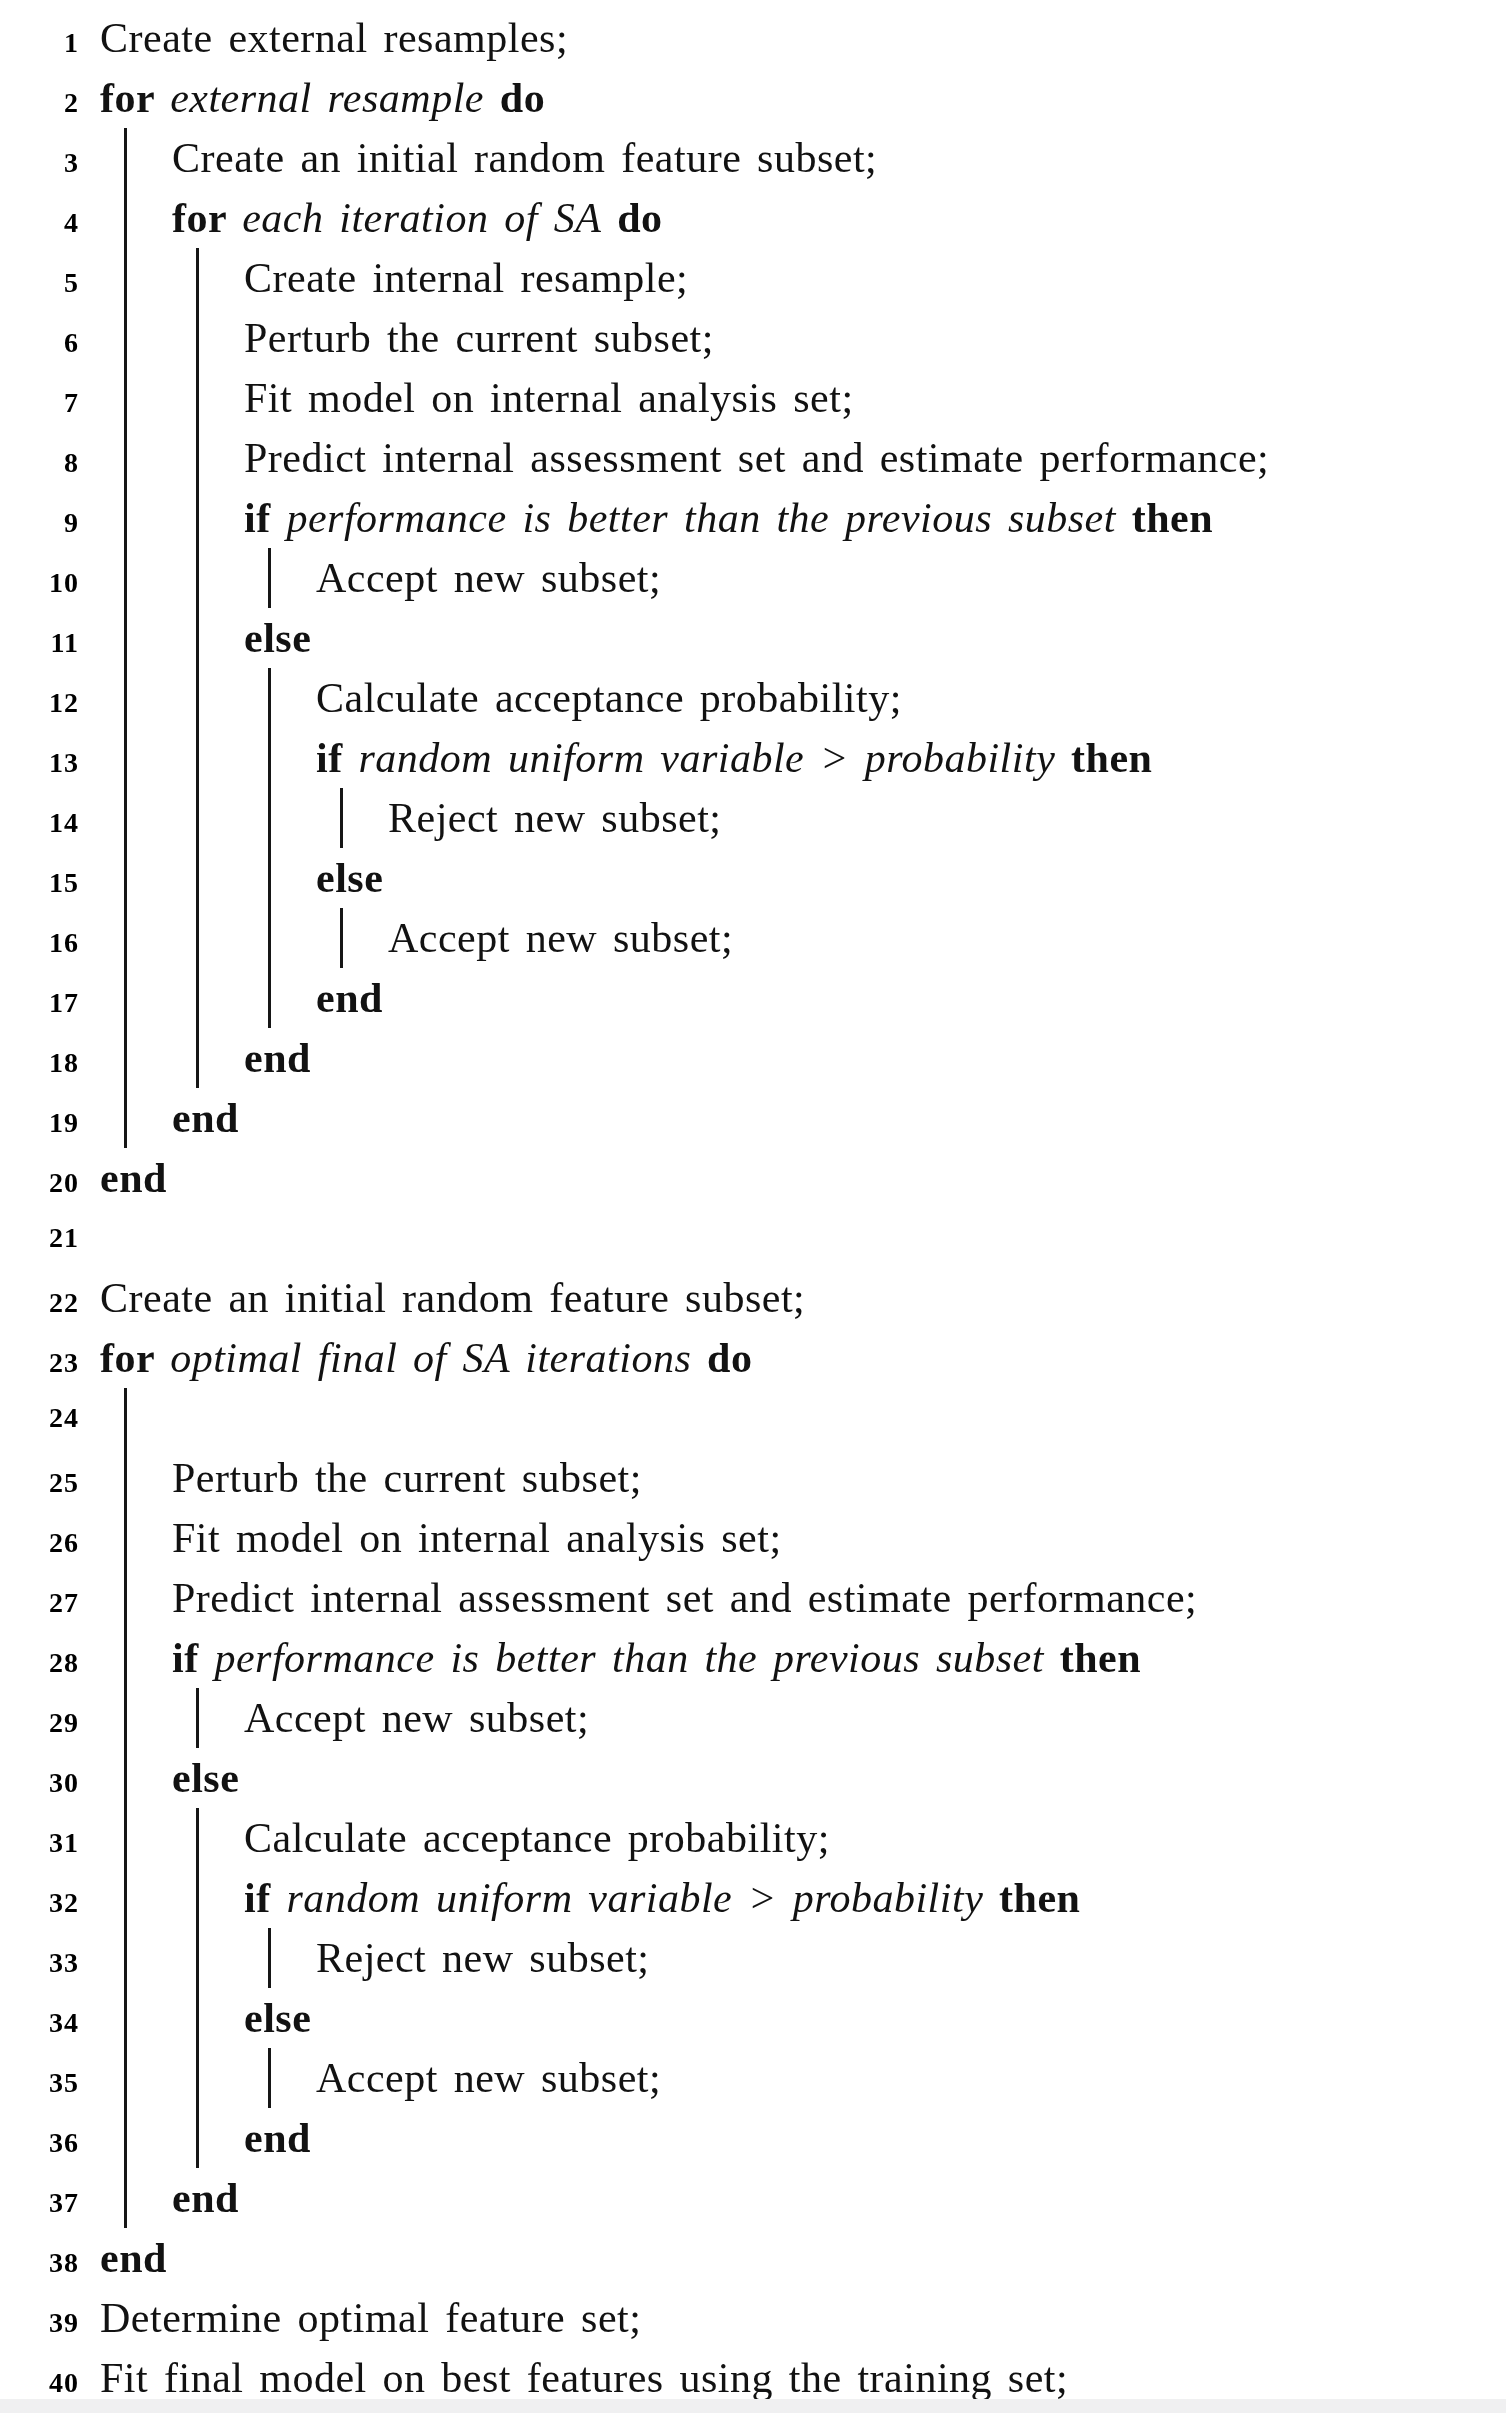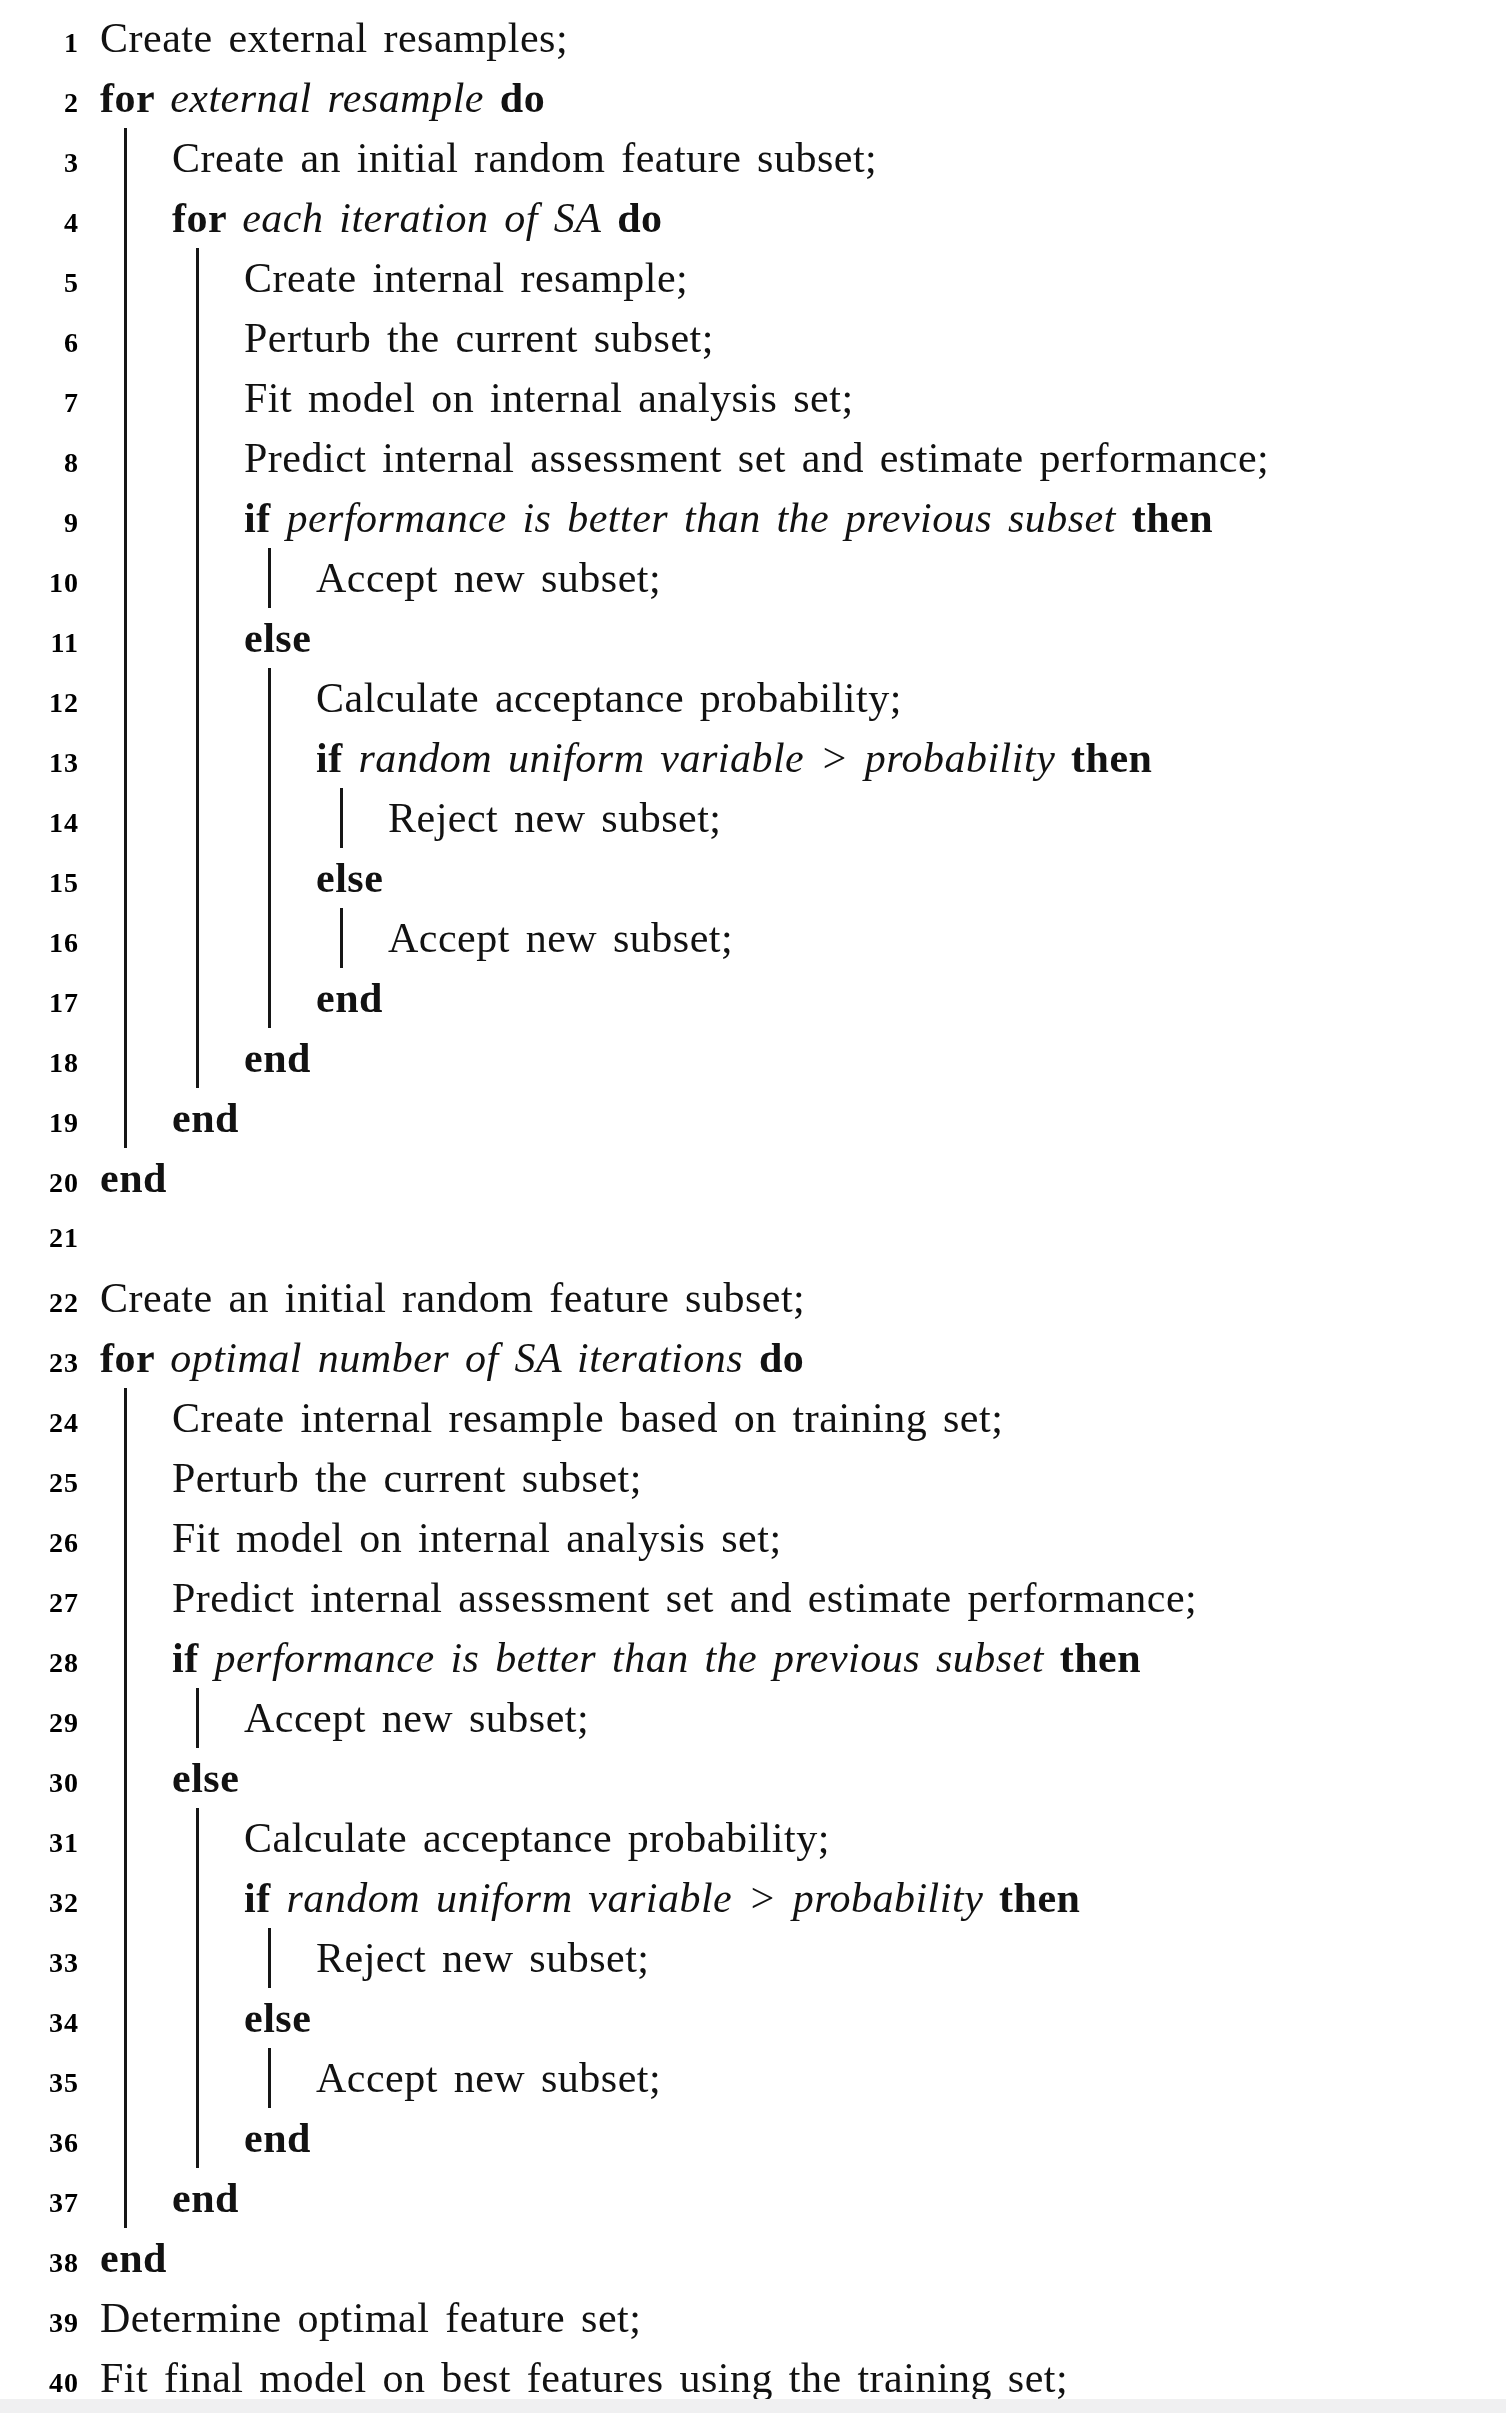--- a/index.html
+++ b/index.html
@@ -92,22 +92,22 @@
       <div class="row"><span class="num">13</span><span class="ind"></span><span class="ind"></span><span class="ind"></span><span class="txt"><span class="kw">if </span><span class="it">random uniform variable &gt; probability</span><span class="kw"> then</span></span></div>
       <div class="row"><span class="num">14</span><span class="ind"></span><span class="ind"></span><span class="ind"></span><span class="ind"></span><span class="txt"><span class="rm">Reject new subset;</span></span></div>
       <div class="row"><span class="num">15</span><span class="ind"></span><span class="ind"></span><span class="ind"></span><span class="txt"><span class="kw">else</span></span></div>
       <div class="row"><span class="num">16</span><span class="ind"></span><span class="ind"></span><span class="ind"></span><span class="ind"></span><span class="txt"><span class="rm">Accept new subset;</span></span></div>
       <div class="row"><span class="num">17</span><span class="ind"></span><span class="ind"></span><span class="ind"></span><span class="txt"><span class="kw">end</span></span></div>
       <div class="row"><span class="num">18</span><span class="ind"></span><span class="ind"></span><span class="txt"><span class="kw">end</span></span></div>
       <div class="row"><span class="num">19</span><span class="ind"></span><span class="txt"><span class="kw">end</span></span></div>
       <div class="row"><span class="num">20</span><span class="txt"><span class="kw">end</span></span></div>
       <div class="row"><span class="num">21</span></div>
       <div class="row"><span class="num">22</span><span class="txt"><span class="rm">Create an initial random feature subset;</span></span></div>
-      <div class="row"><span class="num">23</span><span class="txt"><span class="kw">for </span><span class="it">optimal number of SA iterations</span><span class="kw"> do</span></span></div>
-      <div class="row"><span class="num">24</span><span class="ind"></span><span class="txt"><span class="rm">Create internal resample based on training set;</span></span></div>
+      <div class="row"><span class="num">23</span><span class="txt"><span class="kw">for </span><span class="it">optimal final of SA iterations</span><span class="kw"> do</span></span></div>
+      <div class="row"><span class="num">24</span><span class="ind"></span></div>
       <div class="row"><span class="num">25</span><span class="ind"></span><span class="txt"><span class="rm">Perturb the current subset;</span></span></div>
       <div class="row"><span class="num">26</span><span class="ind"></span><span class="txt"><span class="rm">Fit model on internal analysis set;</span></span></div>
       <div class="row"><span class="num">27</span><span class="ind"></span><span class="txt"><span class="rm">Predict internal assessment set and estimate performance;</span></span></div>
       <div class="row"><span class="num">28</span><span class="ind"></span><span class="txt"><span class="kw">if </span><span class="it">performance is better than the previous subset</span><span class="kw"> then</span></span></div>
       <div class="row"><span class="num">29</span><span class="ind"></span><span class="ind"></span><span class="txt"><span class="rm">Accept new subset;</span></span></div>
       <div class="row"><span class="num">30</span><span class="ind"></span><span class="txt"><span class="kw">else</span></span></div>
       <div class="row"><span class="num">31</span><span class="ind"></span><span class="ind"></span><span class="txt"><span class="rm">Calculate acceptance probability;</span></span></div>
       <div class="row"><span class="num">32</span><span class="ind"></span><span class="ind"></span><span class="txt"><span class="kw">if </span><span class="it">random uniform variable &gt; probability</span><span class="kw"> then</span></span></div>
       <div class="row"><span class="num">33</span><span class="ind"></span><span class="ind"></span><span class="ind"></span><span class="txt"><span class="rm">Reject new subset;</span></span></div>
       <div class="row"><span class="num">34</span><span class="ind"></span><span class="ind"></span><span class="txt"><span class="kw">else</span></span></div>

